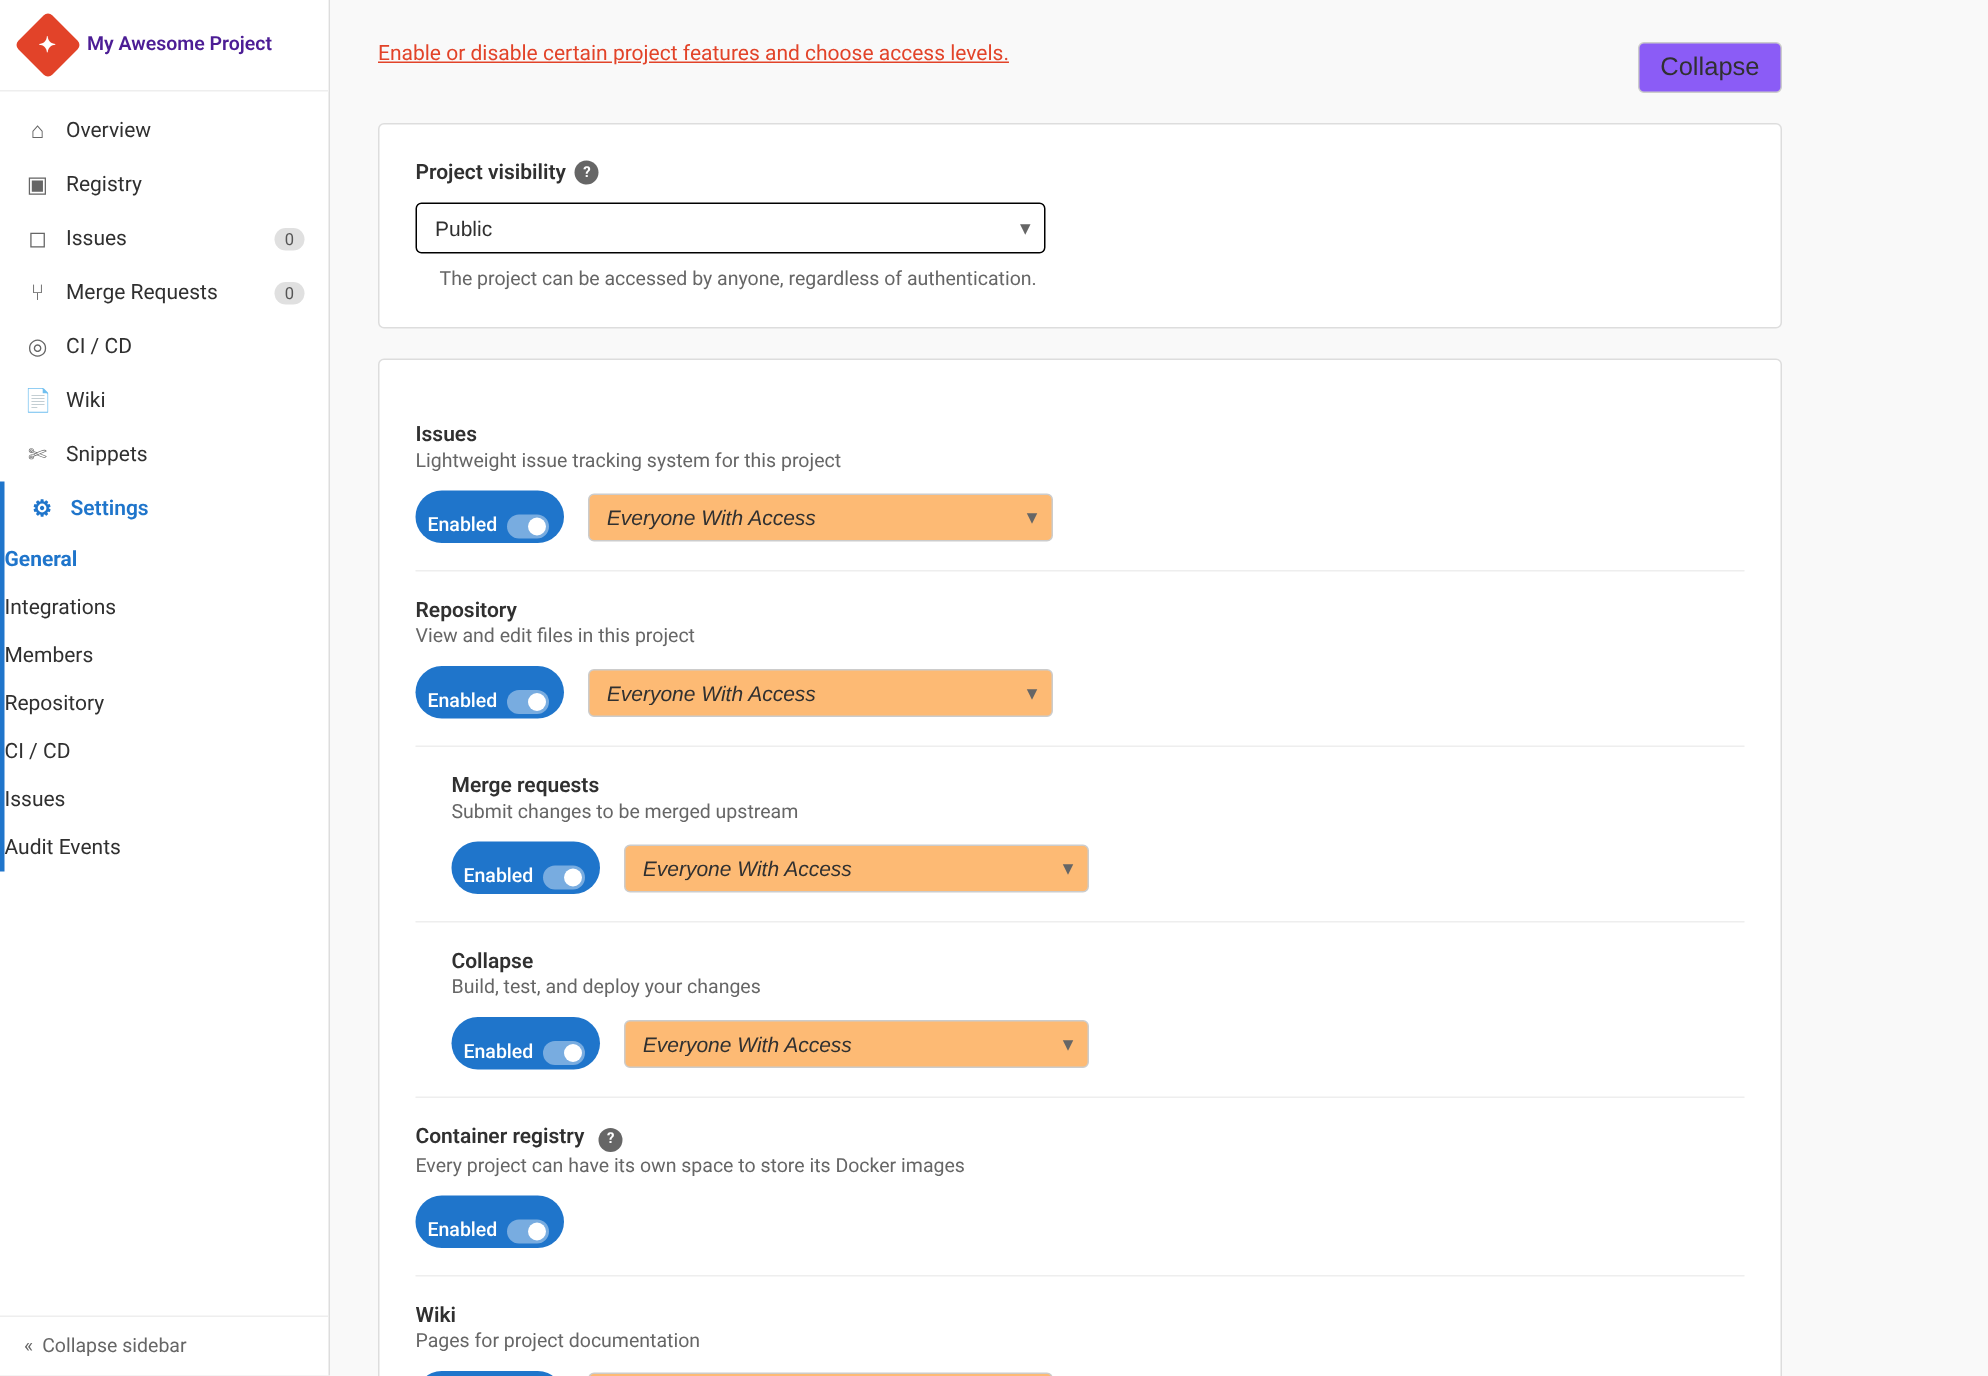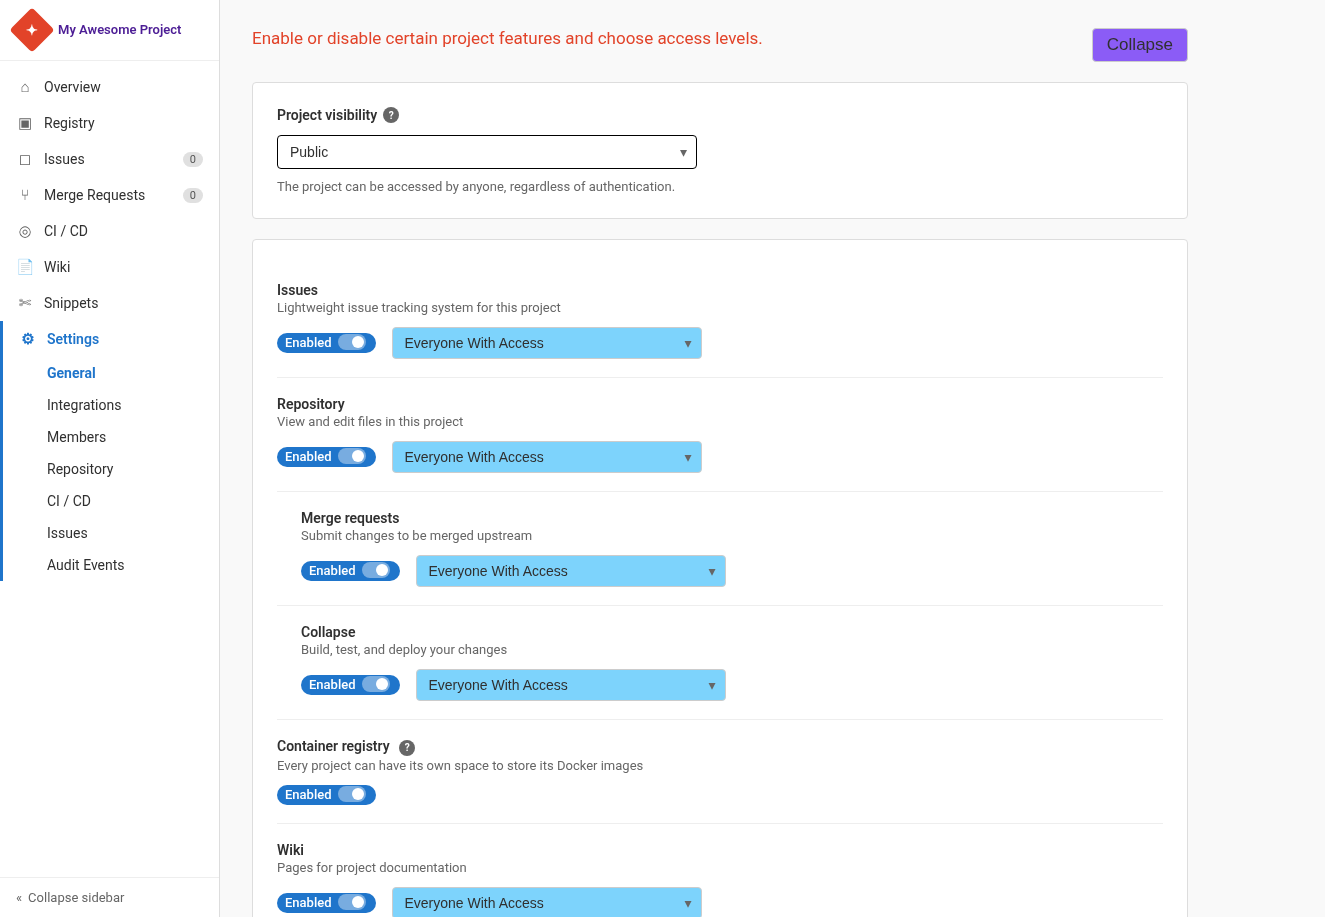--- a/index.html
+++ b/index.html
@@ -59,21 +59,21 @@
     }
     .sidebar-item .badge {
       margin-left: auto;
       background: #e0e0e0;
       border-radius: 10px;
       font-size: 11px;
       padding: 1px 7px;
       color: #555;
     }
     .sidebar-item .icon { width: 18px; text-align: center; font-size: 15px; color: #666; }
-    .sidebar-sub { padding-left: 44px; }
+    .sidebar-sub { }
     .sidebar-sub-item {
       display: block;
       padding: 8px 16px 8px 0;
       color: #303030;
       cursor: pointer;
       font-size: 14px;
     }
     .sidebar-sub-item.active { color: #1f75cb; font-weight: 700; }
     .settings-group { border-left: 3px solid #1f75cb; margin-left: 0; }
     .sidebar-settings-header {
@@ -114,22 +114,23 @@
       justify-content: space-between;
       margin-bottom: 20px;
     }
     .page-title {
       font-size: 20px;
       font-weight: 600;
       color: #303030;
       margin-bottom: 4px;
     }
     .page-subtitle {
-      font-size: 17px;
+      font-size: 14px;
       color: #e24329;
+      text-decoration: underline;
     }
     .collapse-btn {
       border: 1px solid #ccc;
       background: #8b5cf6;
       padding: 6px 14px;
       border-radius: 4px;
       font-size: 17px;
       cursor: pointer;
       color: #303030;
     }
@@ -187,20 +188,21 @@
       position: absolute;
       right: 10px;
       top: 50%;
       transform: translateY(-50%);
       color: #666;
       pointer-events: none;
     }
     .visibility-note {
       font-size: 13px;
       color: #666;
+      margin-left: 16px;
     }
     .feature-section { padding: 18px 0; border-bottom: 1px solid #eee; }
     .feature-section:last-child { border-bottom: none; }
     .feature-section.sub { padding-left: 24px; }
     .feature-name {
       font-size: 14px;
       font-weight: 600;
       margin-bottom: 2px;
     }
     .feature-desc {
@@ -208,25 +210,25 @@
       color: #666;
       margin-bottom: 12px;
     }
     .feature-controls {
       display: flex;
       align-items: center;
       gap: 16px;
     }
     .toggle-wrapper {
       display: flex;
-      align-items: flex-end;
+      align-items: flex-start;
       gap: 0;
       background: #1f75cb;
       border-radius: 100px;
-      padding: 1px 10px 3px 8px;
+      padding: 16px 10px 3px 8px;
       cursor: pointer;
       min-width: 90px;
     }
     .toggle-label {
       color: #fff;
       font-size: 13px;
       font-weight: 500;
       margin-right: 6px;
     }
     .toggle-switch {
@@ -251,23 +253,24 @@
       display: inline-block;
       width: 310px;
     }
     .feature-select-wrapper select {
       width: 100%;
       padding: 7px 32px 7px 12px;
       border: 1px solid #ccc;
       border-radius: 4px;
       font-size: 14px;
       appearance: none;
-      background: #7dd3fc;
-      cursor: pointer;
-      color: #303030;
+      background: #fdba74;
+      cursor: pointer;
+      color: #303030;
+      font-style: italic;
     }
     .feature-select-wrapper::after {
       content: '▾';
       position: absolute;
       right: 10px;
       top: 50%;
       transform: translateY(-50%);
       color: #666;
       pointer-events: none;
     }

